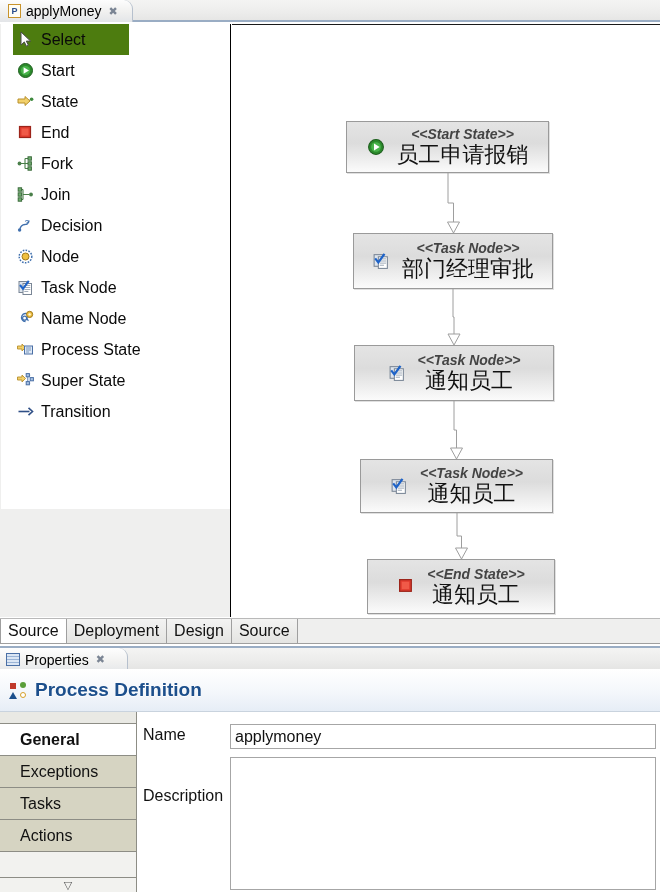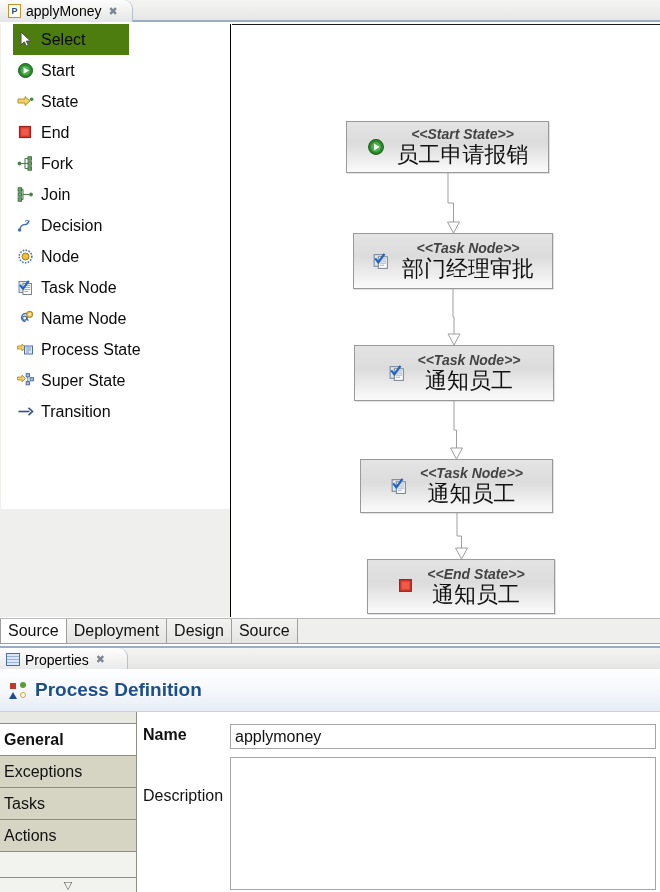--- a/index.html
+++ b/index.html
@@ -121,21 +121,21 @@
     text-shadow: 0 1px 0 rgba(255,255,255,.8);
   }
 
   .prop-body { position: absolute; left: 0; top: 712px; width: 660px; height: 180px; background: #fff; }
   .prop-taglist {
     position: absolute; left: 0; top: 0; width: 137px; height: 180px;
     background: #ffffff; border-right: 1px solid #8d8d85;
   }
   .tag-strip-top { height: 12px; background: #e9e9e4; border-bottom: 1px solid #8d8d85; }
   .tag {
-    height: 32px; display: flex; align-items: center; padding-left: 4px;
+    height: 32px; display: flex; align-items: center; padding-left: 20px;
     font-size: 16px; color: #111;
     background: #d6d4c2; border-bottom: 1px solid #8d8d85;
   }
   .tag.active { background: #ffffff; font-weight: bold; }
   .tag-strip-bottom {
     height: 26px; background: #f2f2ef; border-bottom: 1px solid #8d8d85;
   }
   .tag-scroll-down {
     height: 14px; background: #f2f2ef;
     display: flex; align-items: center; justify-content: center;
@@ -423,21 +423,21 @@
           </div>
         </div>
       <div class="tag-strip-bottom"></div>
       <div class="tag-scroll-down">
         <span style="font-size:11px;color:#555;">▽</span>
       </div>
     </div>
 
     <div class="prop-form">
       <div class="field-row" style="left:6px; top:14px;">
-        <span class="field-label" style="width:87px;font-weight:bold;">Name</span>
+        <span class="field-label" style="width:87px;">Name</span>
       </div>
       <input class="text-input" type="text" style="position: absolute; left: 93px; top: 12px; width: 426px; height: 25px;" value="applymoney">
 
       <div class="field-row" style="left:6px; top:52px;">
         <span class="field-label" style="width:87px;margin-top:23px;">Description</span>
       </div>
       <textarea class="text-input" style="position: absolute; left: 93px; top: 45px; width: 426px; height: 133px;" placeholder=""></textarea>
     </div>
   </div>
 

